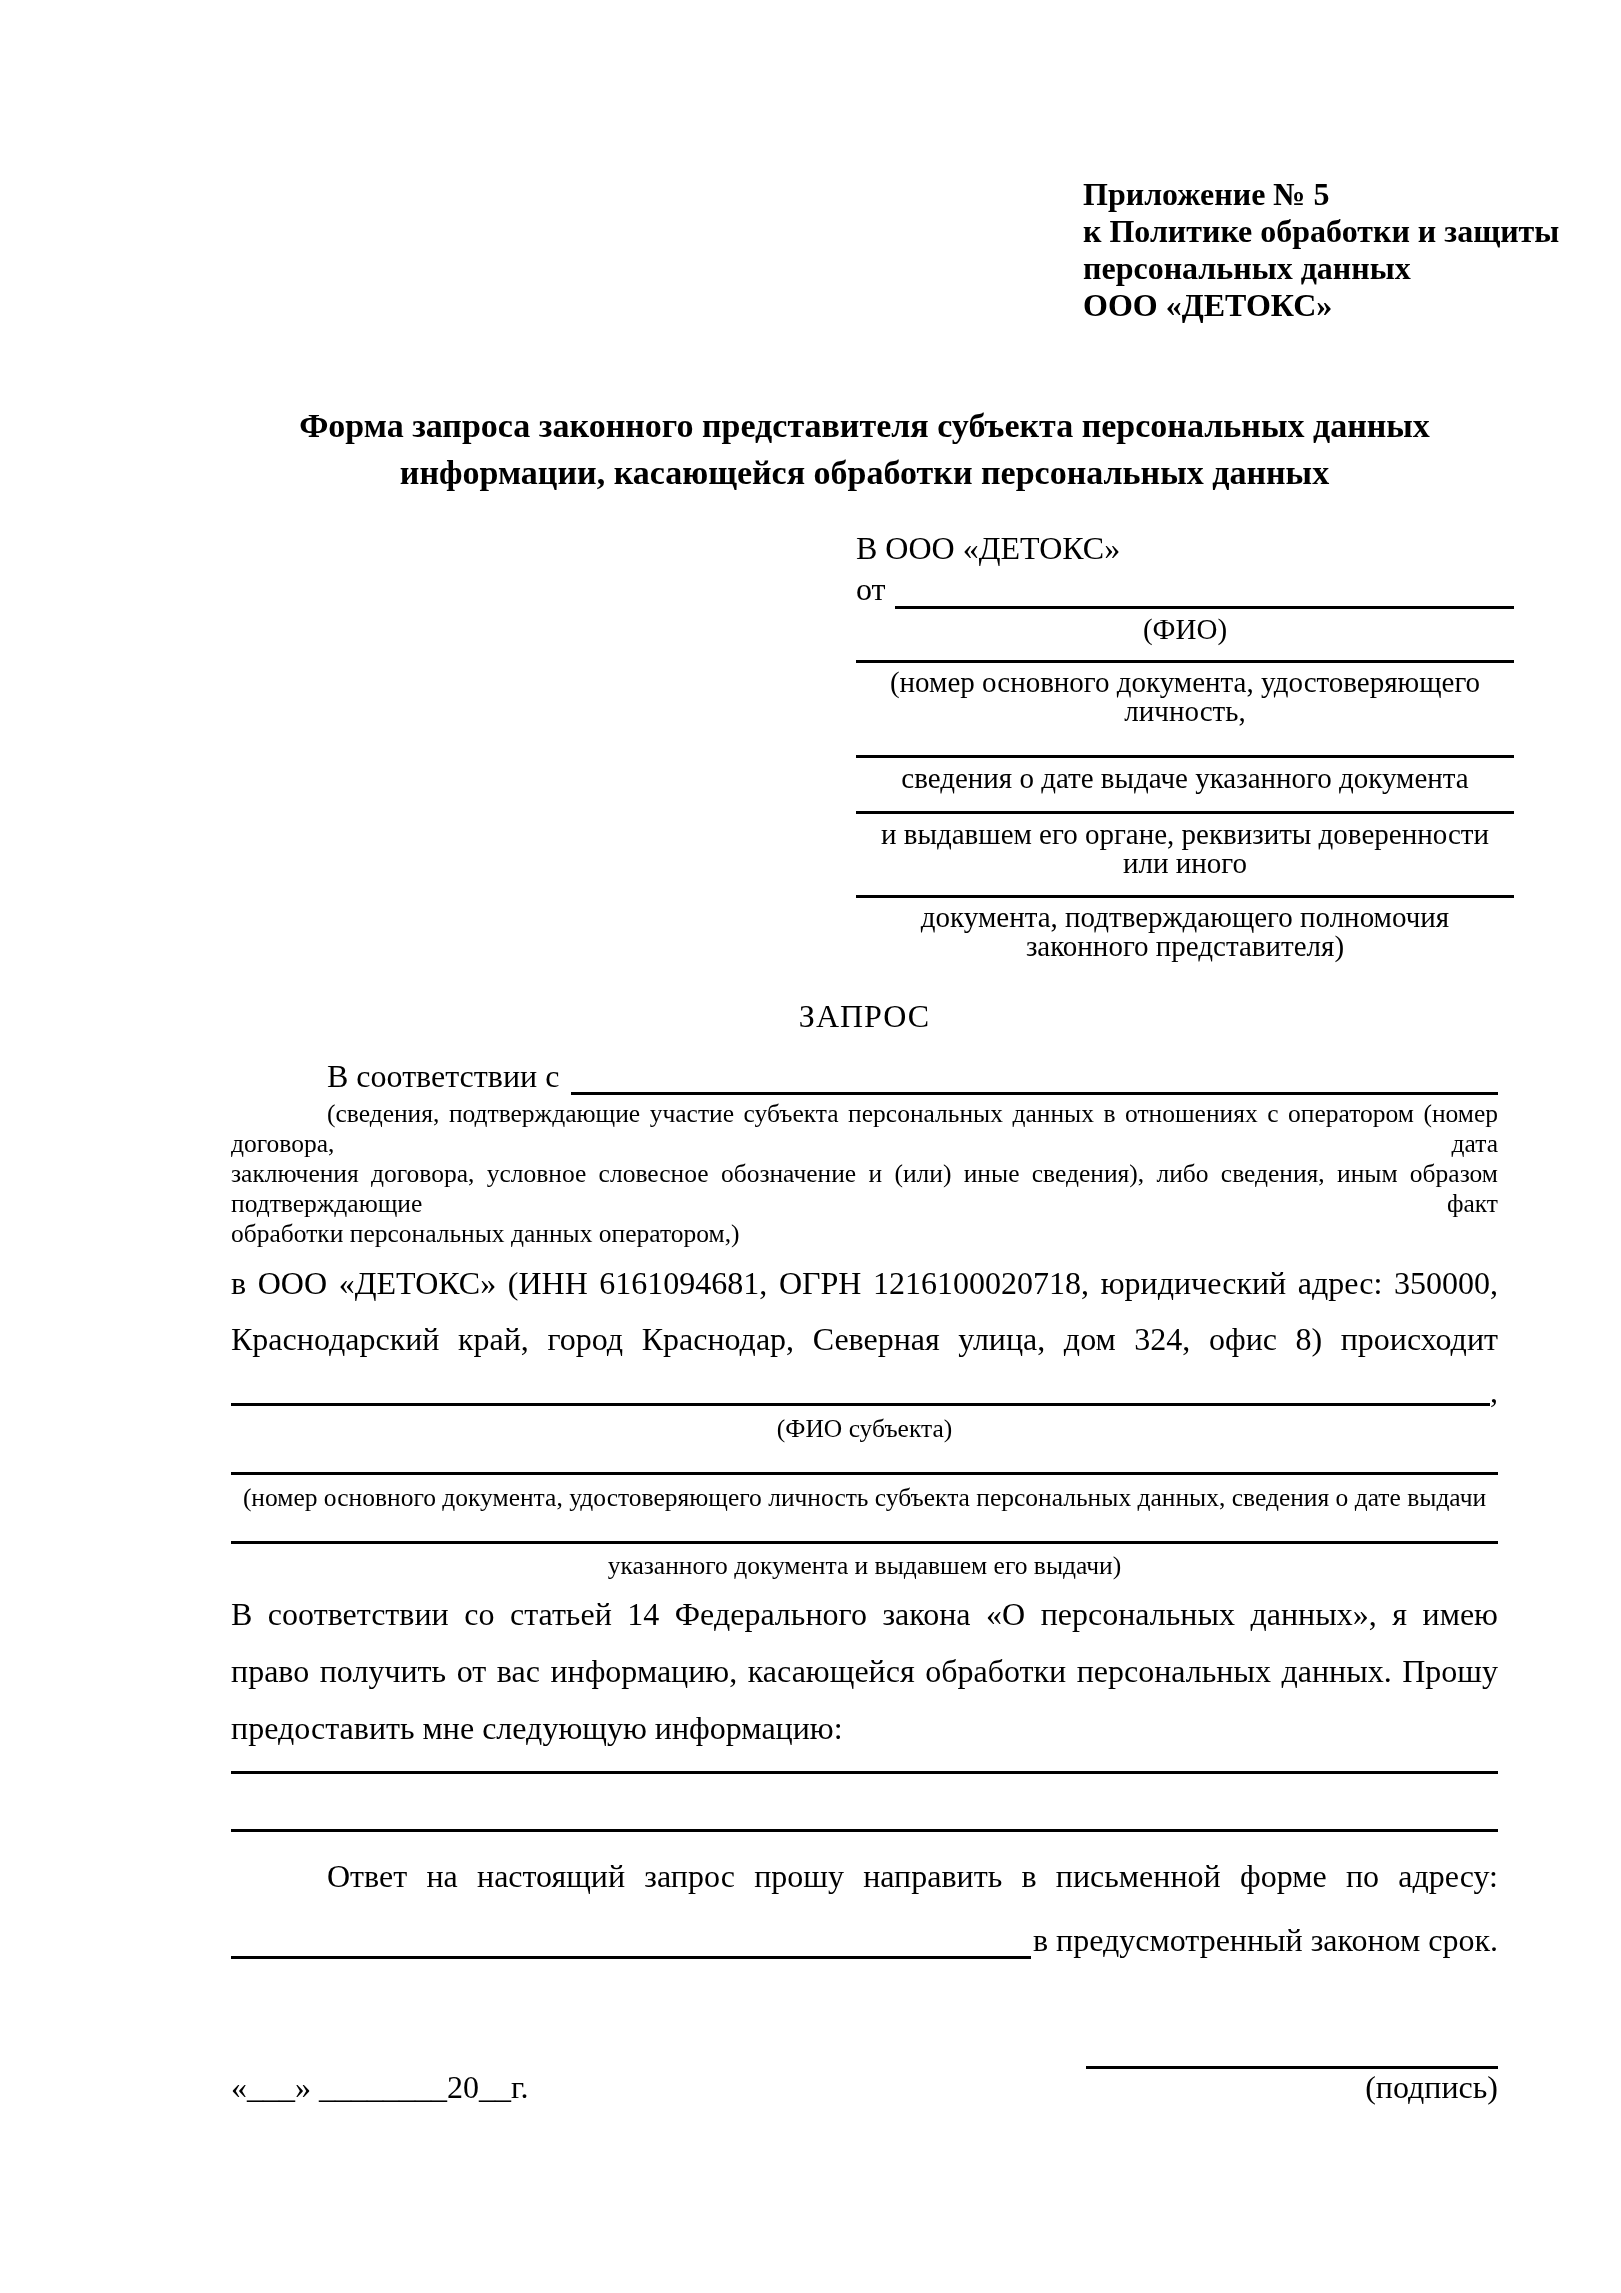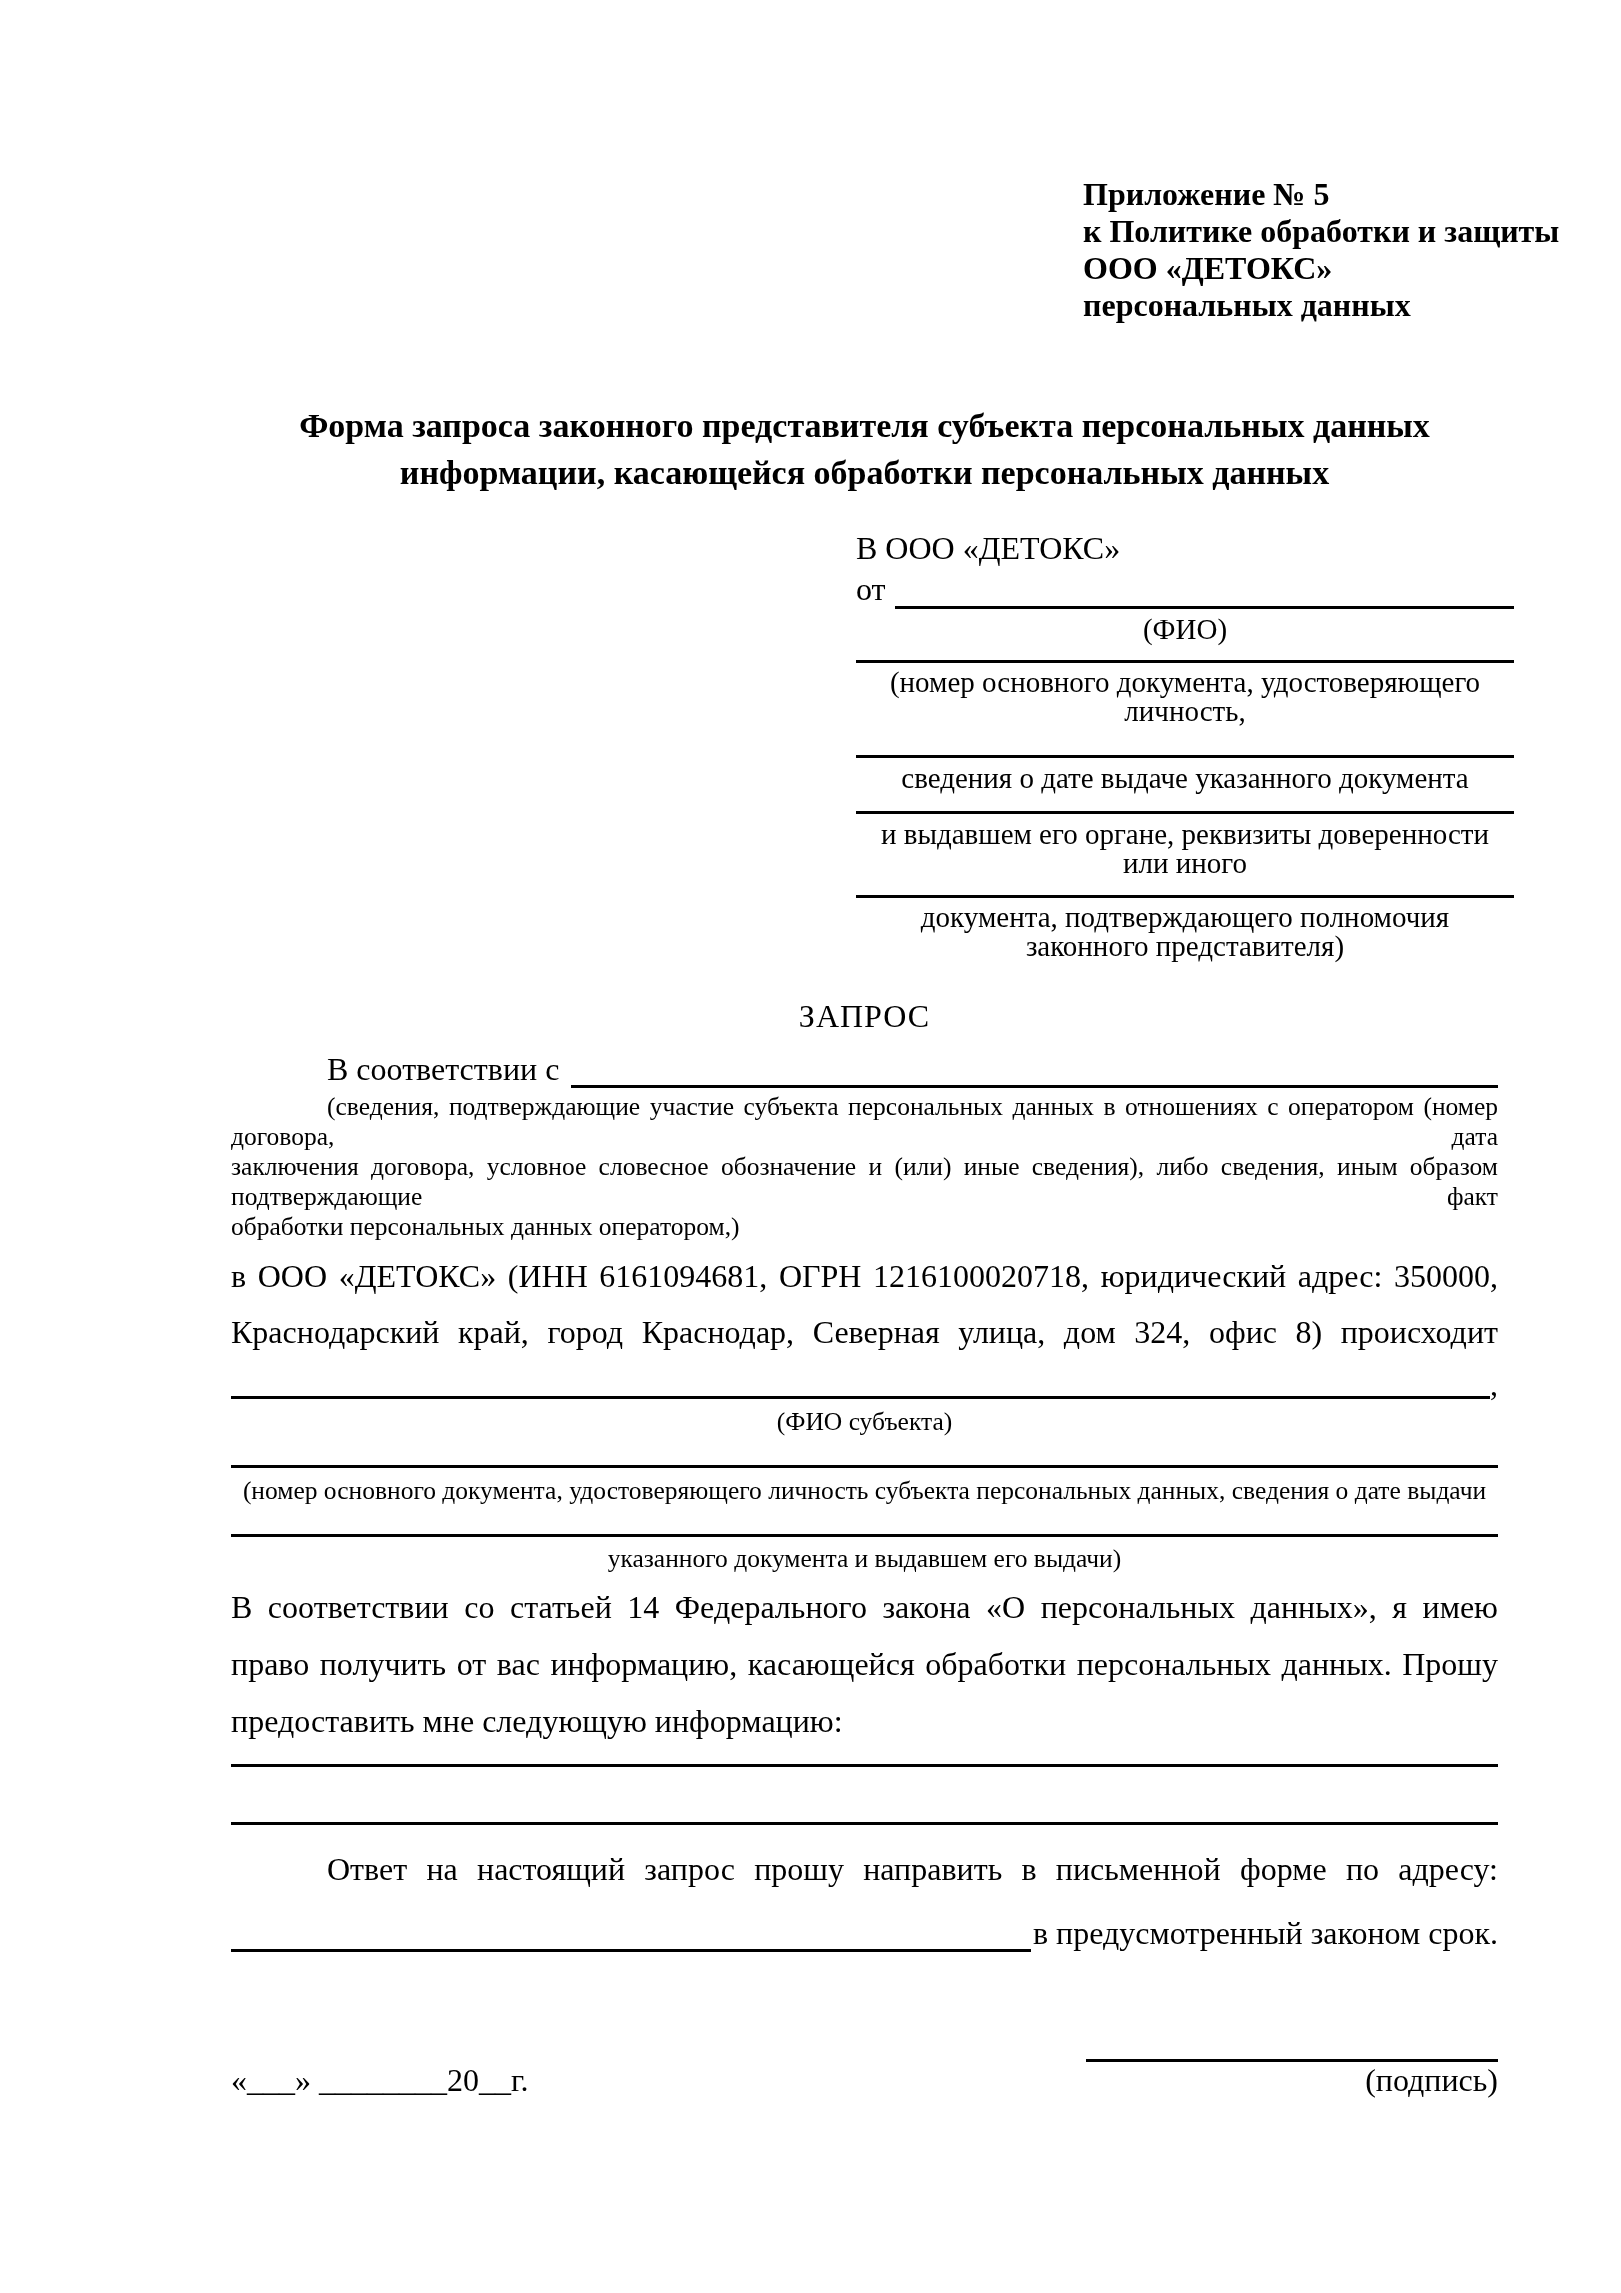--- a/index.html
+++ b/index.html
@@ -21,21 +21,21 @@
   .fromrow{display:flex;align-items:flex-end;height:41px;}
   .fromrow .lbl{margin-right:9.8px;}
   .uline{flex:1;border-bottom:3.9px solid #000;height:33px;}
   .cap{font-size:29px;line-height:29px;text-align:center;margin-top:5.9px;}
   .blank{border-bottom:3.9px solid #000;height:0;border-top:none;}
   .g1{margin-top:15.7px;}
   .g2{margin-top:29px;}
   .g3{margin-top:17.6px;}
   .g4{margin-top:16.7px;}
   .zapros{margin-top:37px;text-align:center;letter-spacing:1px;}
-  .introrow{display:flex;align-items:flex-end;margin-top:12px;padding-left:96px;height:41px;}
+  .introrow{display:flex;align-items:flex-end;margin-top:19px;padding-left:96px;height:41px;}
   .introrow .lbl{margin-right:11.8px;white-space:nowrap;}
   .fine{font-size:25.5px;line-height:30px;margin-top:3.9px;}
   .jline{text-align:justify;text-align-last:justify;}
   .lline{text-align:left;text-align-last:left;}
   .fine .ind{text-indent:96px;}
   .para{line-height:56px;margin-top:5.9px;}
   .commarow{display:flex;align-items:flex-end;margin-top:3.9px;height:35px;}
   .commarow .blankfill{flex:1;border-bottom:3.9px solid #000;height:29px;}
   .commarow .comma{line-height:29px;}
   .fullrule{border-bottom:3.9px solid #000;height:0;}
@@ -55,22 +55,22 @@
   .sig .scap{white-space:nowrap;}
 </style>
 </head>
 <body>
 
 <div class="page">
 
   <div class="hdr">
     <div>Приложение № 5</div>
     <div>к Политике обработки и защиты</div>
+    <div>персональных данных</div>
     <div>ООО «ДЕТОКС»</div>
-    <div>персональных данных</div>
   </div>
 
   <div class="title">
     <div>Форма запроса законного представителя субъекта персональных данных</div>
     <div>информации, касающейся обработки персональных данных</div>
   </div>
 
   <div class="addr">
     <div class="to">В ООО «ДЕТОКС»</div>
     <div class="fromrow">

